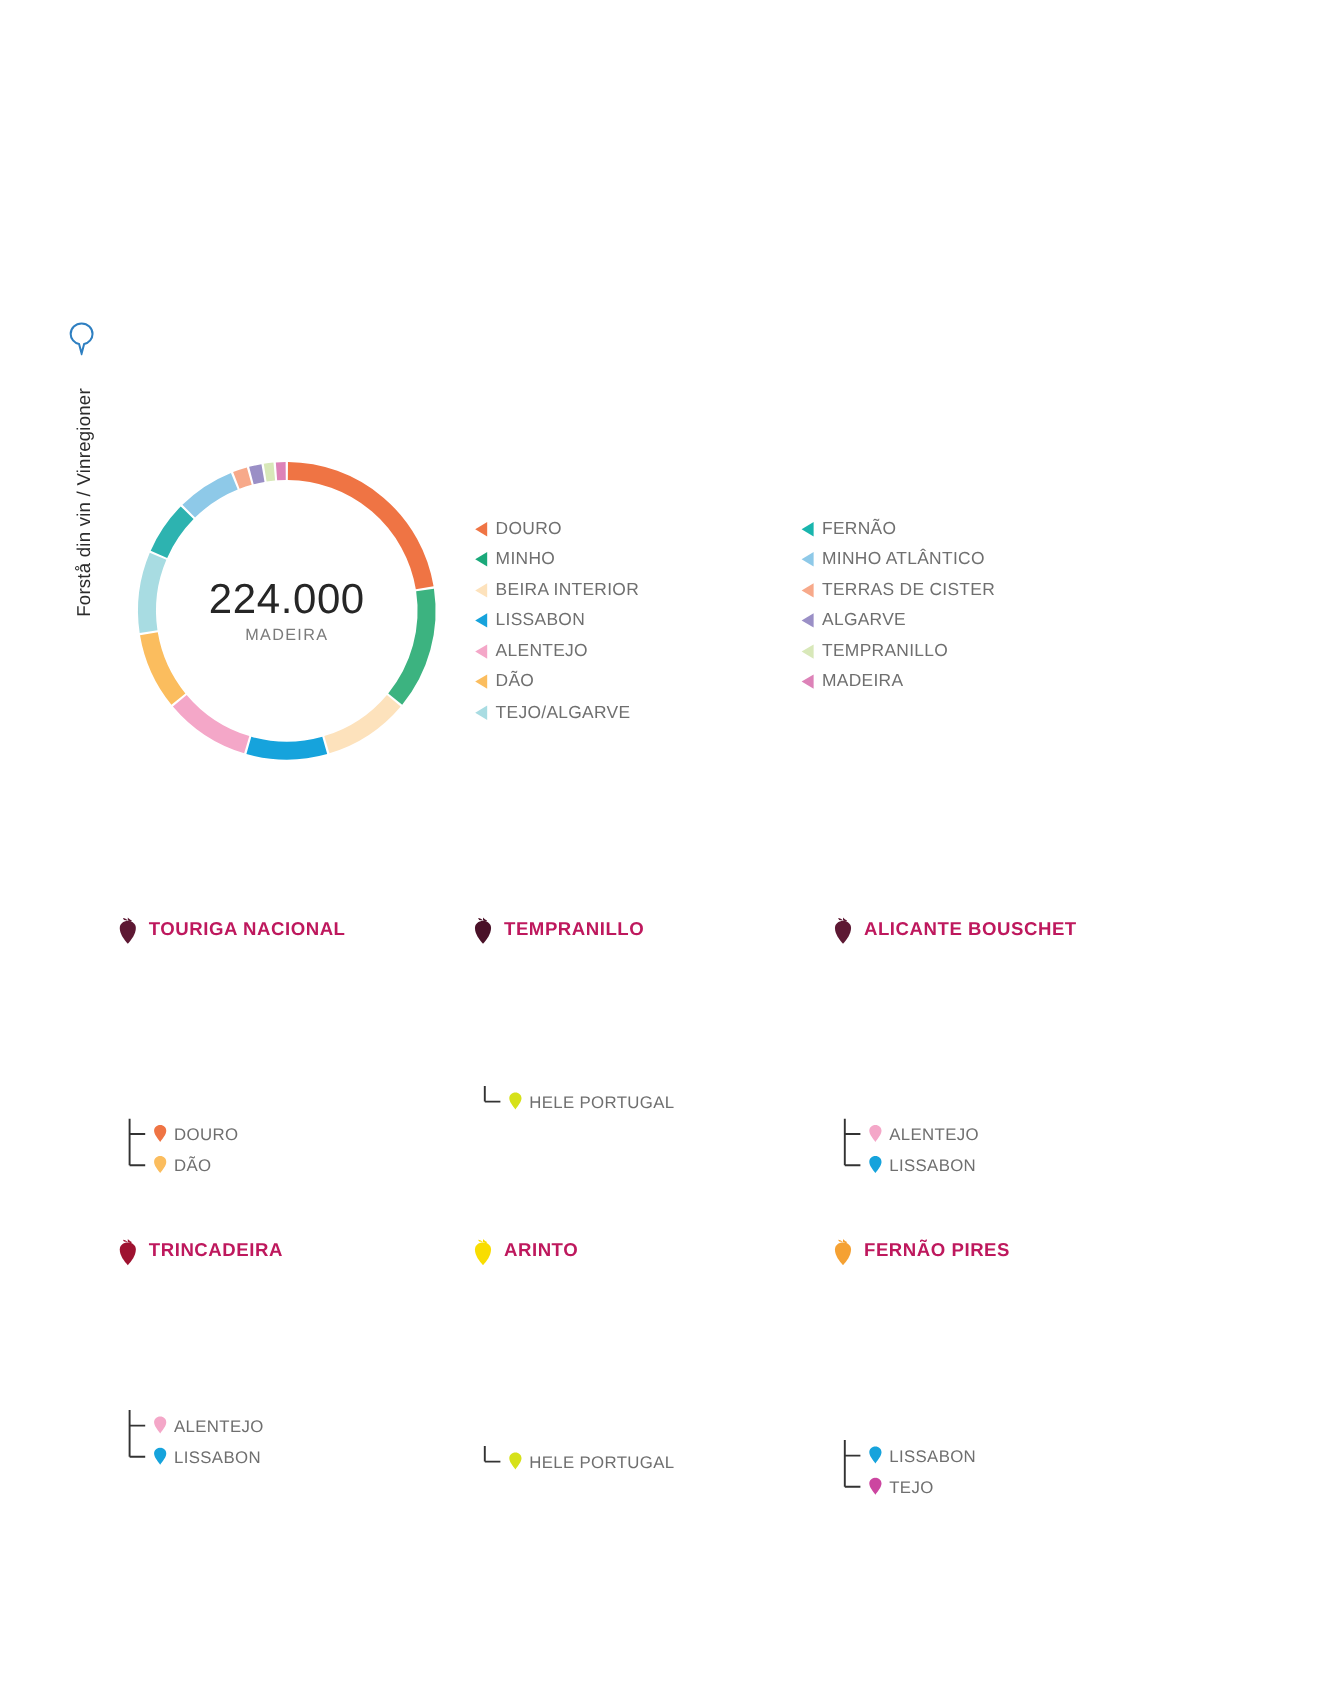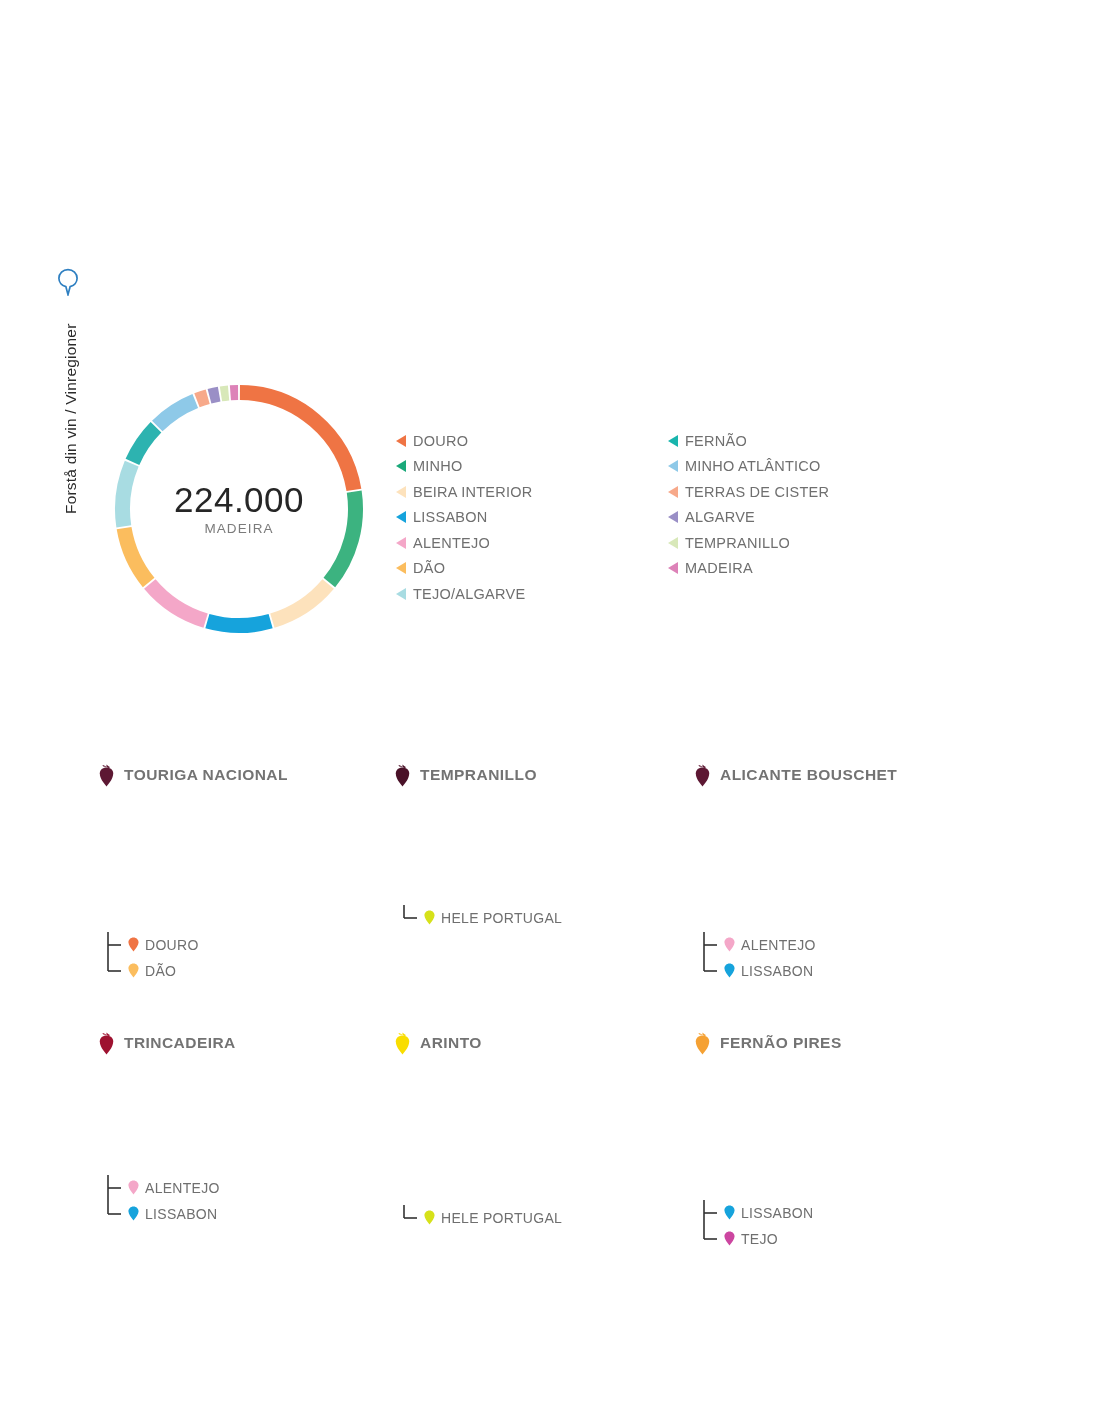--- a/index.html
+++ b/index.html
@@ -89,21 +89,21 @@
     white-space: nowrap;
   }
 
   
   .grape-block { position: absolute; width: 330px; }
   .grape-head { display: flex; align-items: center; gap: 9px; height: 26px; }
   .grape-icon { width: 17px; height: 23px; flex: none; }
   .grape-name {
     font-size: 15.5px;
     font-weight: bold;
-    color: #737373;
+    color: #be185d;
     letter-spacing: 0.45px;
     white-space: nowrap;
   }
   .grape-tree { position: absolute; left: 8px; }
   .tree-svg { display: block; position: absolute; left: 0; top: 0; }
   .tree-rows { position: relative; }
   .tree-row {
     display: flex; align-items: center;
     height: 26px;
     padding-left: 22px;

